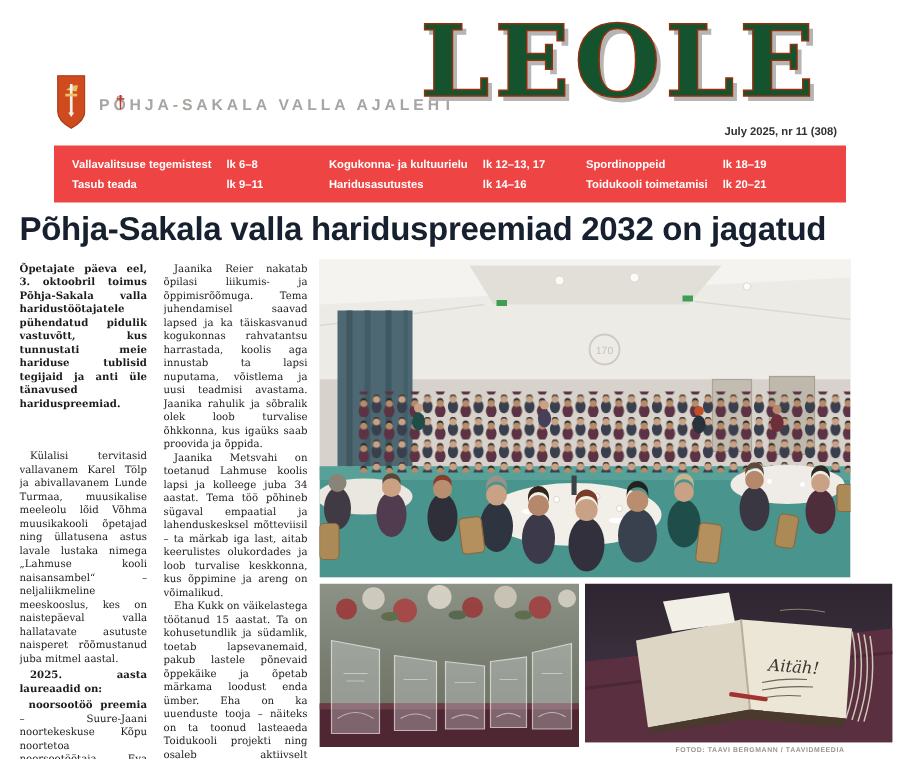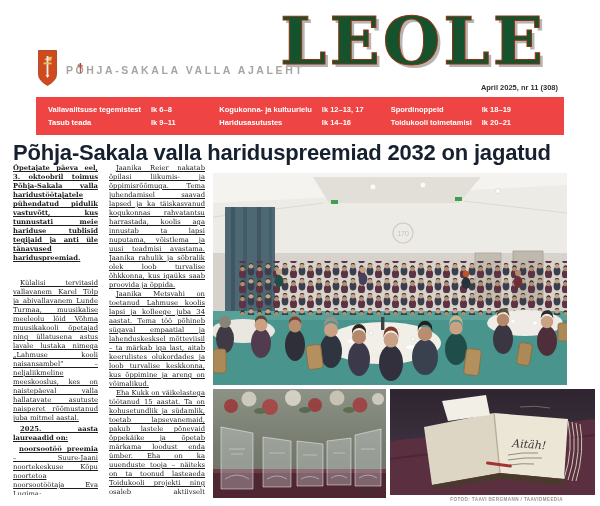--- a/index.html
+++ b/index.html
@@ -23,28 +23,28 @@
   .nav-group{display:grid;grid-template-columns:auto 1fr;column-gap:10px;row-gap:2px;
              align-content:start;}
   .nav-label,.nav-pages{font-size:7.5px;font-weight:bold;color:#ffffff;white-space:nowrap;
                         line-height:11px;}
 
   
   #headline{position:absolute;left:13px;top:140px;width:575px;font-size:22px;font-weight:bold;
             color:#16202e;letter-spacing:-0.2px;}
 
   
-  .col{position:absolute;top:164px;height:331px;overflow:hidden;
+  .col{position:absolute;top:175px;height:331px;overflow:hidden;
        font-family:"DejaVu Serif",serif;font-size:6.8px;line-height:9px;color:#1d1c1b;
-       text-align:justify;text-decoration:underline;}
+       text-align:justify;}
   #col1{left:13px;width:85px;}
   #col2{left:109px;width:96px;}
   .col p{margin:0;}
   .col p.ind{text-indent:7px;}
-  .col p.gap{margin-top:16px;}
+  .col p.gap{margin-top:26px;}
   .lead{font-weight:bold;}
   .laureate{text-indent:6px;margin-top:2px !important;}
   .laureate b{font-weight:bold;}
   .intro{font-weight:bold;text-indent:7px;margin-top:2px !important;}
 
   
   .photo{position:absolute;display:block;}
   #main-photo{left:213px;top:173px;width:354px;height:212px;}
   #trophies-photo{left:213px;top:389px;width:173px;height:109px;}
   #guestbook-photo{left:390px;top:389px;width:205px;height:106px;}
@@ -59,21 +59,21 @@
   <svg id="crest" viewBox="0 0 19 36">
     <path d="M0.5,0.5 h18 v24 q0,6 -9,11 q-9,-5 -9,-11 z" fill="#cf4a1e" stroke="#a63a12" stroke-width="0.8"></path>
     <path d="M6,10 q5,-4 8,-3 l-1,4 q-4,-1 -7,-1 z" fill="#e8c060"></path>
     <rect x="8.6" y="6" width="1.8" height="20" fill="#f2f0ec"></rect>
     <path d="M9.5,28 l-2,-3 h4 z" fill="#f2f0ec"></path>
     <rect x="5.5" y="12.5" width="8" height="1.8" fill="#e8c060"></rect>
   </svg>
   <div id="paper-label">PÕHJA-SAKALA VALLA AJALEHT</div>
   <div id="o-dagger">†</div>
   <div id="logo">LEOLE</div>
-  <div id="issue-line">April 2025, nr 11 (308)</div>
+  <div id="issue-line">July 2025, nr 11 (308)</div>
 
   <div id="nav-bar">
     <div class="nav-group">
       <span class="nav-label">Vallavalitsuse tegemistest</span>
       <span class="nav-pages">lk 6–8</span>
       <span class="nav-label">Tasub teada</span>
       <span class="nav-pages">lk 9–11</span>
     </div>
     <div class="nav-group">
       <span class="nav-label">Kogukonna- ja kultuurielu</span>

